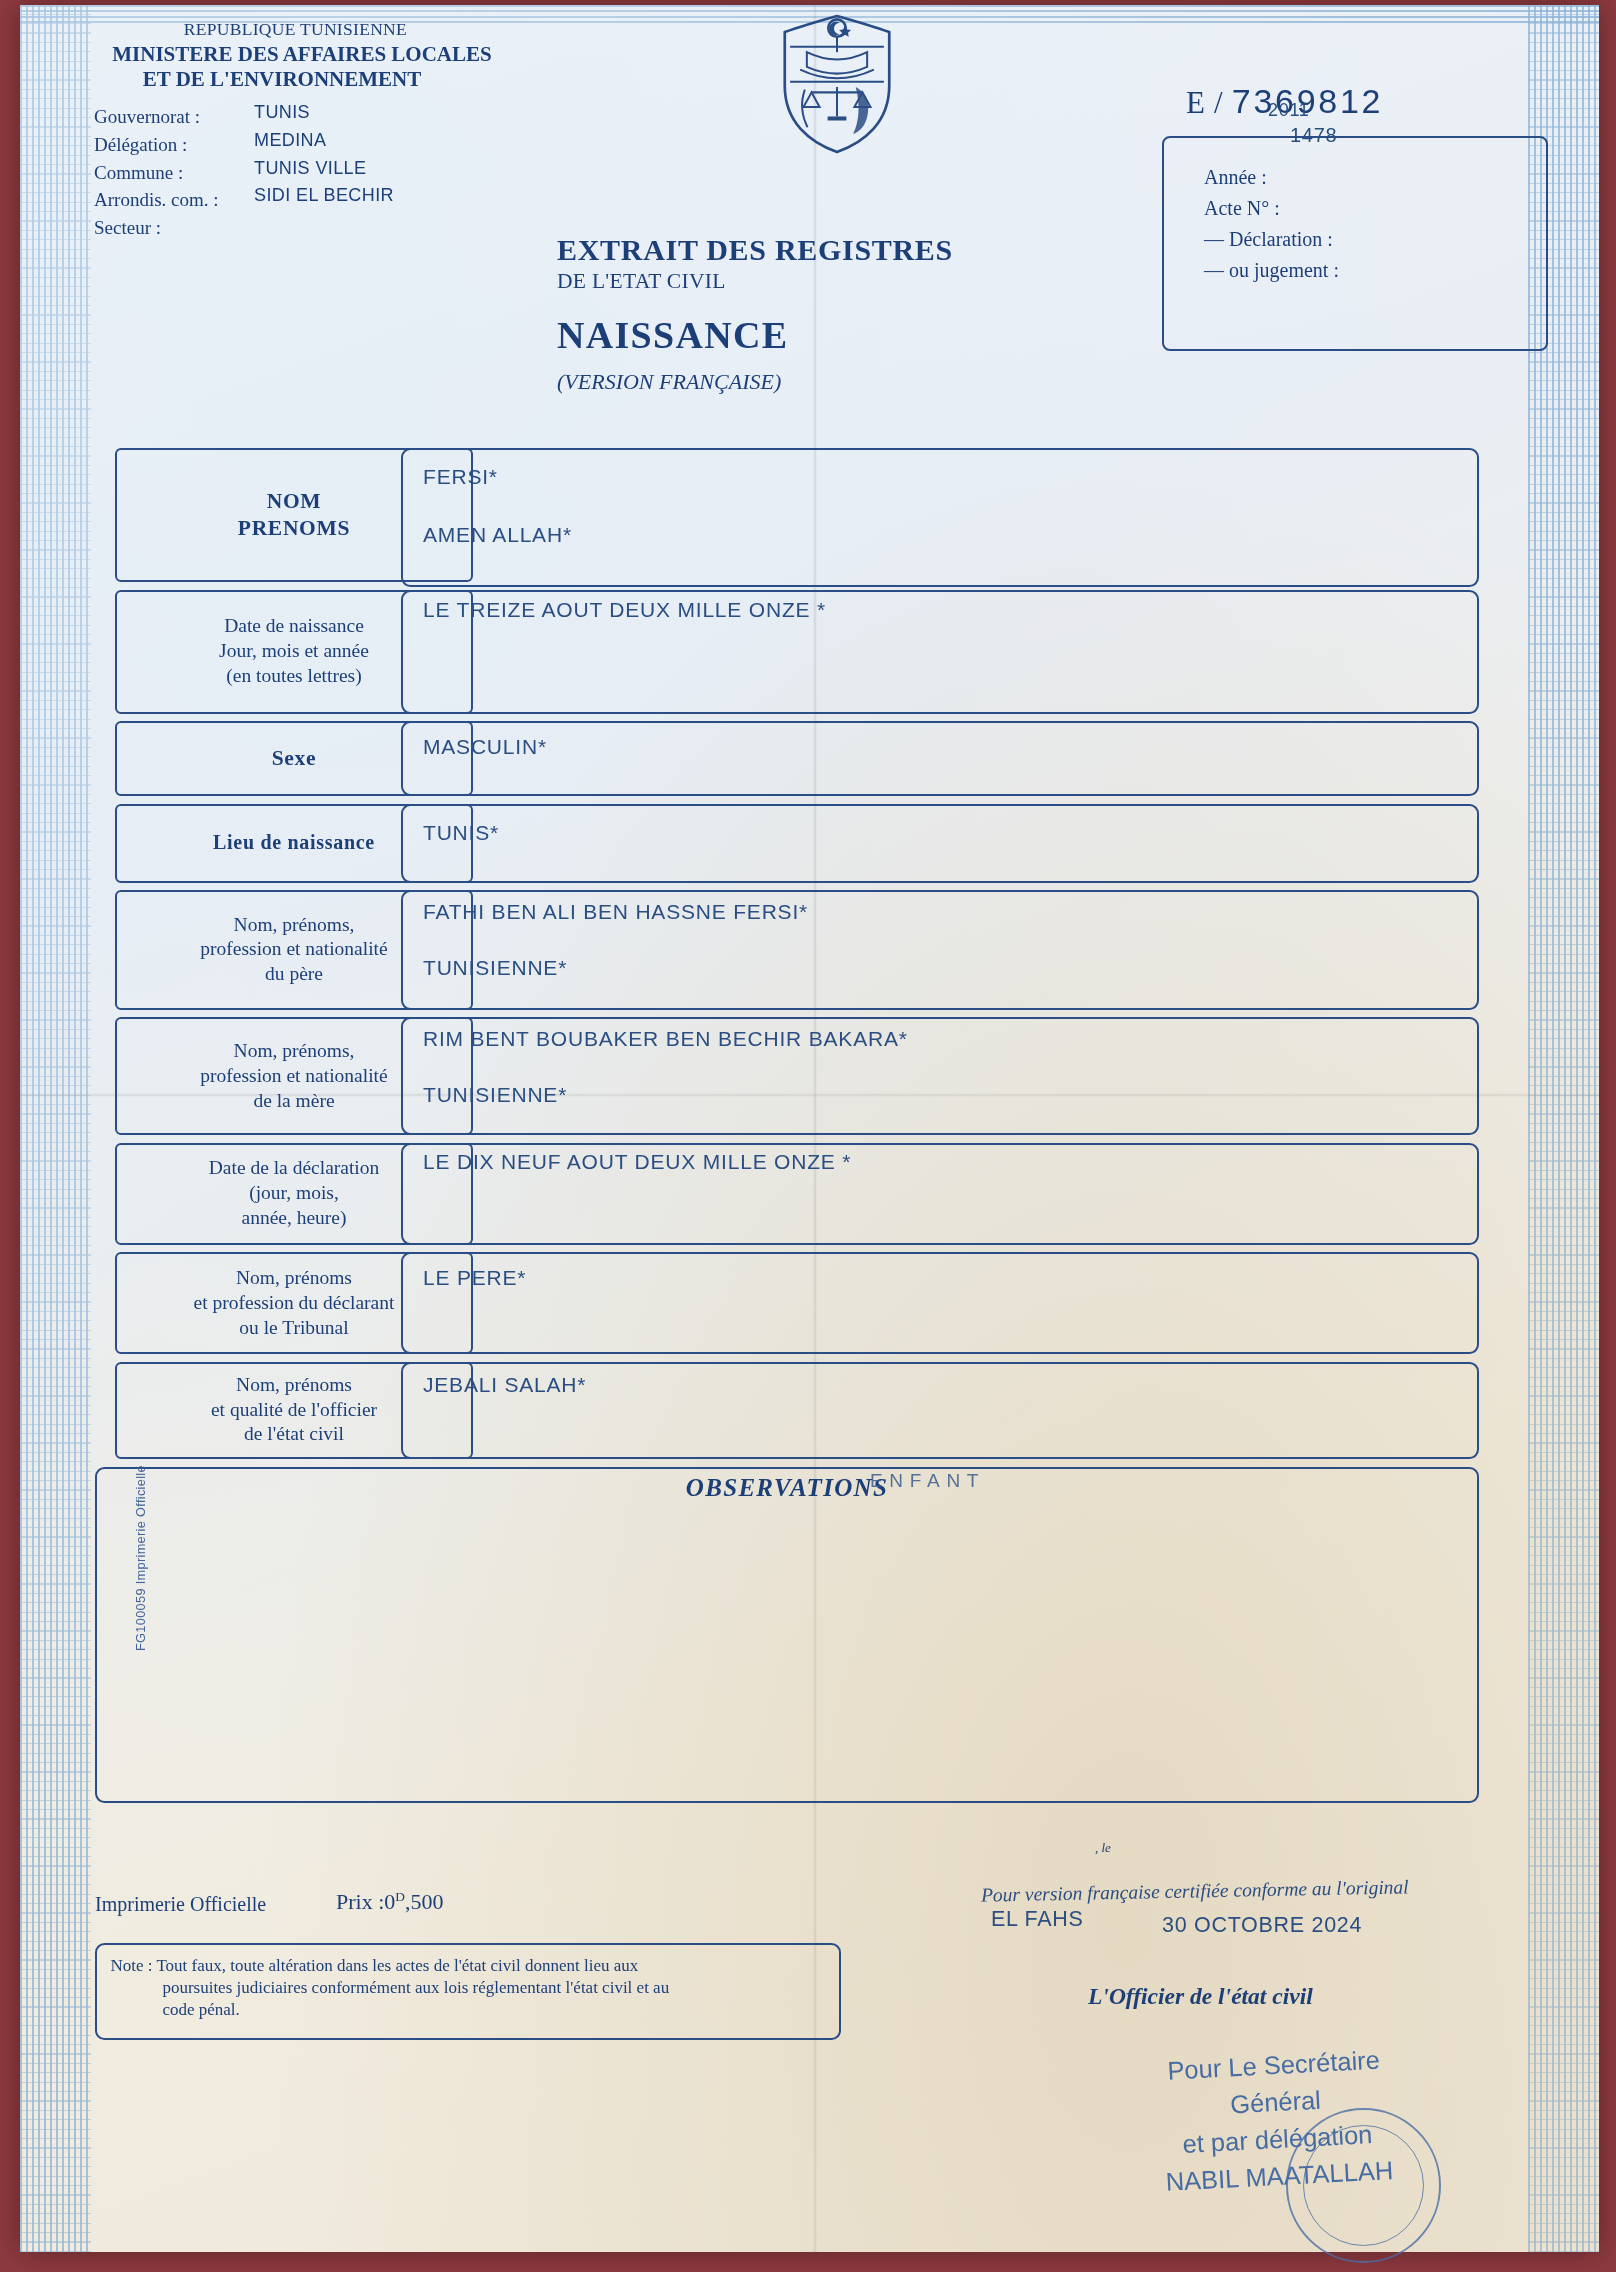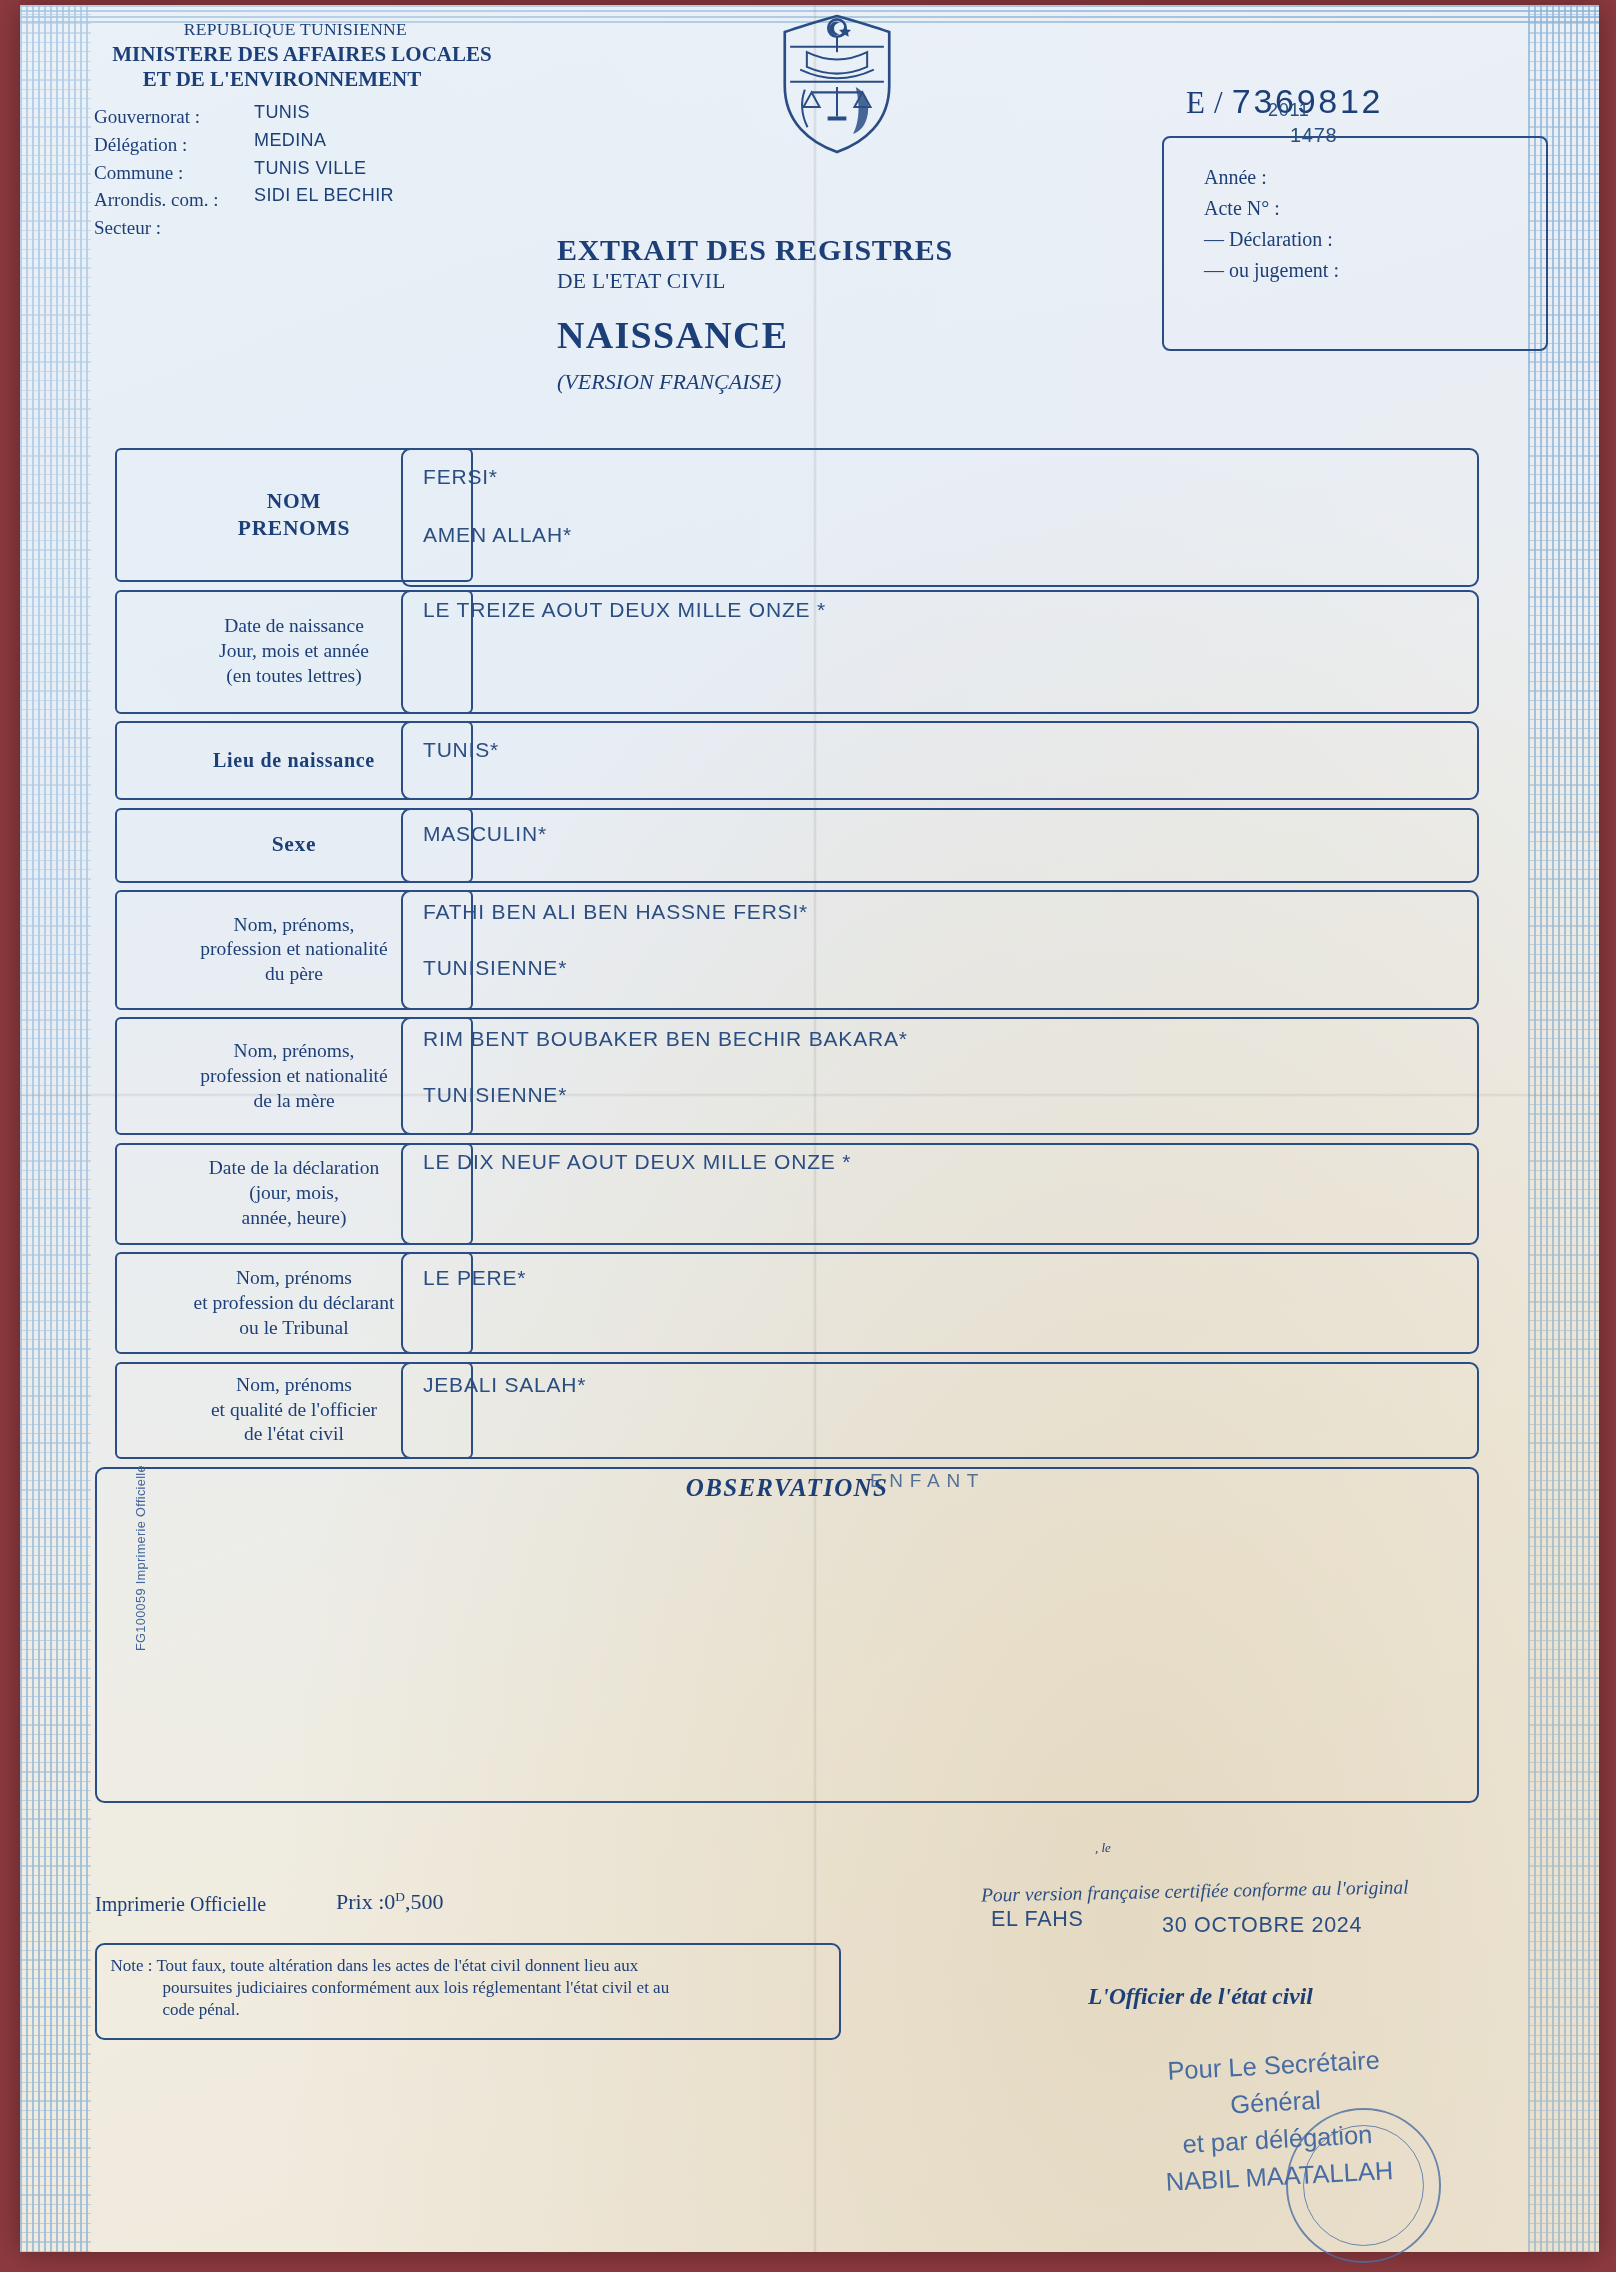--- a/index.html
+++ b/index.html
@@ -276,31 +276,31 @@
 
     <div class="row" style="height:124px">
       <div class="lbl" style="height:124px; white-space:pre-line;">Date de naissance
 Jour, mois et année
 (en toutes lettres)</div>
       <div class="val" style="height:124px">
         <div class="vtext" style="top:6.7px">LE TREIZE AOUT  DEUX MILLE ONZE *</div>
       </div>
     </div>
 
+    <div class="row" style="height:75px">
+      <div class="lbl b" style="height:75px">Sexe</div>
+      <div class="val" style="height:75px">
+        <div class="vtext" style="top:12px">MASCULIN*</div>
+      </div>
+    </div>
+
     <div class="row" style="height:79px">
       <div class="lbl b" style="height:79px; font-size:20px;">Lieu de naissance</div>
       <div class="val" style="height:79px">
         <div class="vtext" style="top:15px">TUNIS*</div>
-      </div>
-    </div>
-
-    <div class="row" style="height:75px">
-      <div class="lbl b" style="height:75px">Sexe</div>
-      <div class="val" style="height:75px">
-        <div class="vtext" style="top:12px">MASCULIN*</div>
       </div>
     </div>
 
     <div class="row" style="height:120px">
       <div class="lbl" style="height:120px; white-space:pre-line;">Nom, prénoms,
 profession et nationalité
 du père</div>
       <div class="val" style="height:120px">
         <div class="vtext" style="top:8px">FATHI BEN ALI BEN HASSNE FERSI*</div>
         <div class="vtext" style="top:64px">TUNISIENNE*</div>

